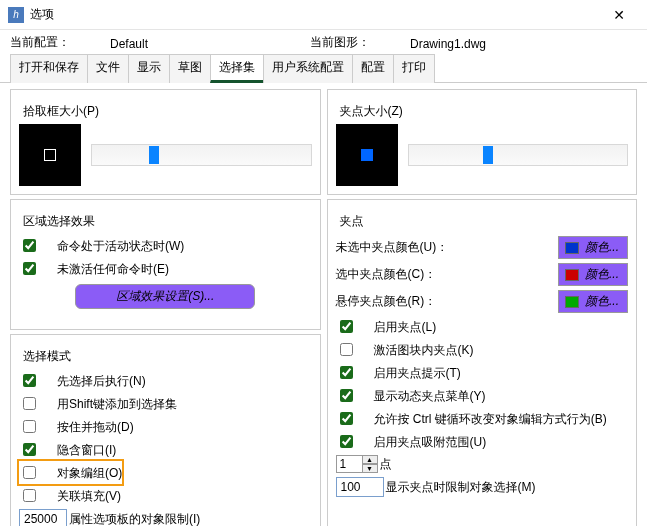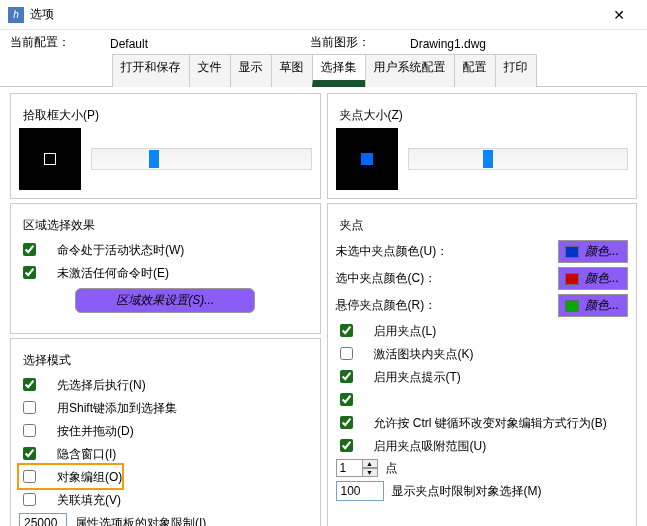--- a/index.html
+++ b/index.html
@@ -3,23 +3,23 @@
 <meta charset="utf-8">
 <style>
 * { box-sizing: border-box; font-family: "Microsoft YaHei", SimSun, sans-serif; font-size: 12px; }
 body { margin: 0; background: #fff; width: 647px; height: 526px; }
 .titlebar { height: 30px; background: #fff; border-bottom: 1px solid #e5e5e5; display: flex; align-items: center; padding: 0 8px; }
 .titlebar .icon { width:16px; height:16px; background:#4a7abc; color:#fff; display:flex; align-items:center; justify-content:center; font-style:italic; font-size:10px; margin-right:6px;}
 .titlebar .title { flex:1; }
 .titlebar .close { width:40px; text-align:center; font-size:14px; cursor:default;}
 .inforow { display:flex; padding: 4px 10px 2px 10px; align-items: flex-end; }
 .inforow .lbl { width:100px; }
-.tabs { display:flex; padding: 0 10px; border-bottom:1px solid #ccc;justify-content:center; }
+.tabs { display:flex; padding: 0 10px; border-bottom:1px solid #ccc; }
 .tab { padding:4px 8px; background:#f4f4f4; border:1px solid #ccc; border-bottom:none; margin-right:-1px; cursor:pointer; position:relative; top:1px;}
-.tab.active { background:#fff; border-bottom:7px solid #14532d; }
+.tab.active { background:#fff; border-bottom:3px solid #14532d; }
 .body { display:flex; padding:6px 10px 4px 10px; gap:6px; }
 .col { flex:1; display:flex; flex-direction:column; gap:4px;}
 .group { border:1px solid #ccc; padding:14px 8px 8px 8px; }
 .group > .gtitle { margin:-12px 0 4px 0; background:#fff; display:inline-block; padding:0 4px;}
 .preview { display:flex; align-items:center; gap:10px; }
 .sqframe { width:62px; height:62px; background:#000; display:flex; align-items:center; justify-content:center;}
 .sqframe .pickbox { width:12px; height:12px; border:1px solid #fff;}
 .sqframe .gripbox { width:12px; height:12px; background:#0066ff;}
 .slider { flex:1; height:22px; position:relative; background:linear-gradient(#f2f2f2,#fafafa); border:1px solid #d8d8d8; }
 .slider .thumb { position:absolute; top:1px; height:18px; width:10px; background:#0a84ff;}
@@ -29,21 +29,21 @@
 .btn.wide { display:block; margin:4px auto 12px auto; padding:3px 40px;border-radius:6px;}
 .colorbtn { width:70px; display:inline-flex; align-items:center; justify-content:flex-start; gap:6px; padding:2px 6px;}
 .swatch { width:14px; height:12px; border:1px solid #666; }
 .footer { display:flex; justify-content:flex-end; gap:10px; padding:8px 14px 10px 14px;}
 .hl-orange { outline:2px solid #f39c12; outline-offset:0; }
 .numbox { width:48px; border:1px solid #7a9fcd; padding:2px 4px; background:#fff; }
 .spinner { width:42px; display:inline-flex; }
 .spinner input { width:26px; border:1px solid #999; border-right:none; text-align:left; padding:1px 3px;}
 .spinner .arrows { width:16px; display:flex; flex-direction:column; }
 .spinner .arrows span { flex:1; border:1px solid #999; font-size:7px; text-align:center; line-height:7px; background:#eee; cursor:pointer;}
-.row { display:flex; align-items:center; gap:8px; padding:2px 0;}
+.row { display:flex; align-items:center; gap:2px; padding:2px 0;}
 .row .lab { flex:1; }
 </style>
 </head>
 <body>
 
 <div class="titlebar">
   <span class="icon">h</span>
   <span class="title">选项</span>
   <span class="close">✕</span>
 </div>
@@ -169,20 +169,21 @@
       <label class="chk">
           <input type="checkbox" style="">
           <span>激活图块内夹点(K)</span>
         </label>
       <label class="chk">
           <input type="checkbox" checked="" style="">
           <span>启用夹点提示(T)</span>
         </label>
       <label class="chk">
           <input type="checkbox" checked="" style="">
+          <span>显示动态夹点菜单(Y)</span>
         </label>
       <label class="chk">
           <input type="checkbox" checked="" style="">
           <span>允许按 Ctrl 键循环改变对象编辑方式行为(B)</span>
         </label>
       <label class="chk">
           <input type="checkbox" checked="" style="">
           <span>启用夹点吸附范围(U)</span>
         </label>
       <div class="row">

